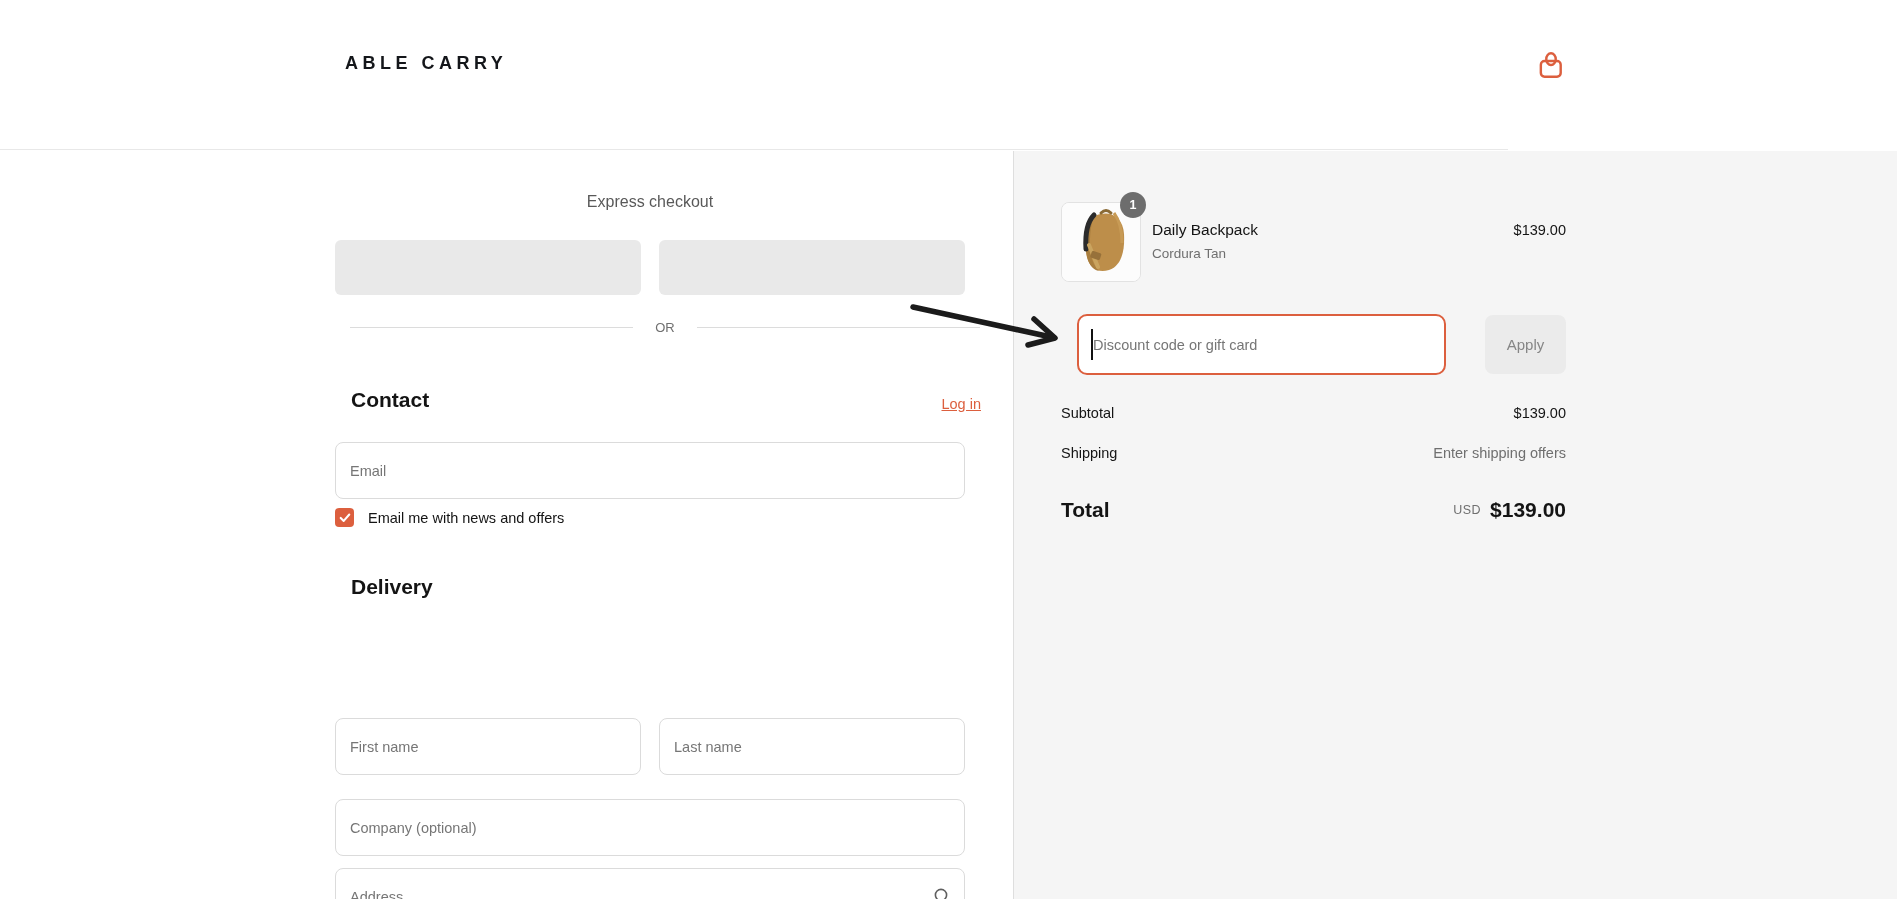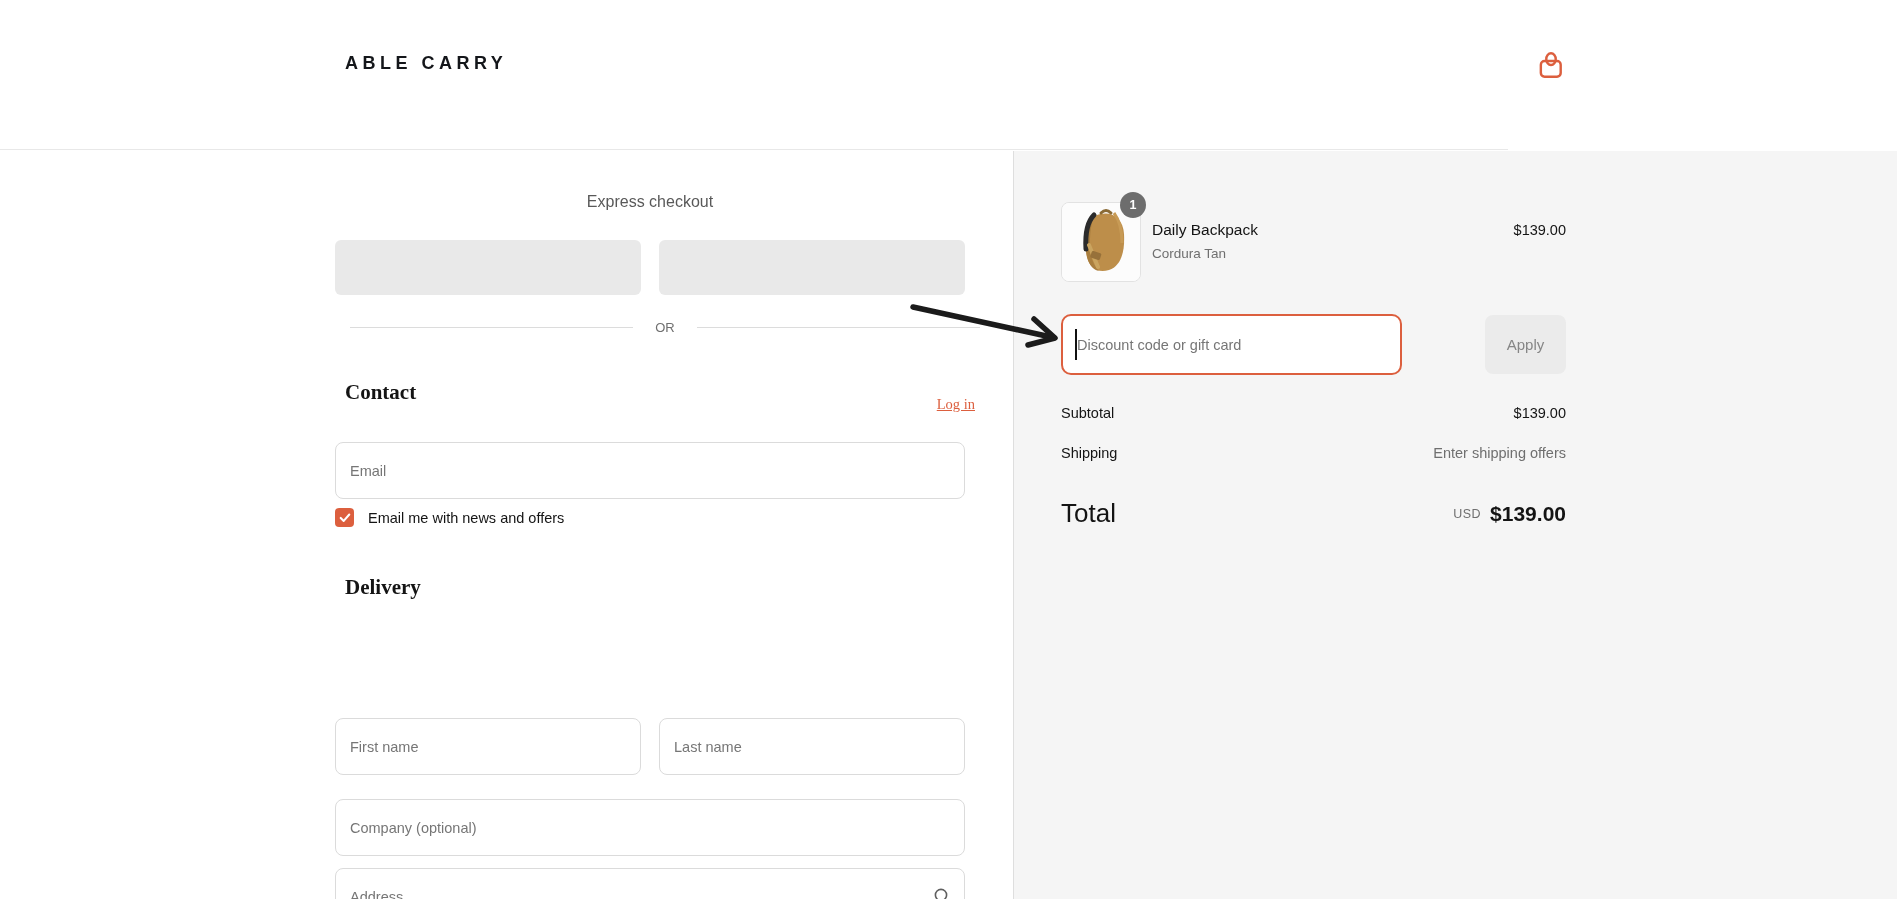--- a/index.html
+++ b/index.html
@@ -22,21 +22,21 @@
 
   
   .express-title { position:absolute; top:42px; left:0; width:630px; text-align:center; font-size:16px; color:#595959; }
   .skel-btn { position:absolute; top:89px; width:306px; height:55px; background:#e9e9e9; border-radius:6px; }
   .skel-btn.first { left:0; }
   .skel-btn.second { left:324px; }
   .or-row { position:absolute; top:169px; left:15px; width:630px; display:flex; align-items:center; }
   .or-row .line { flex:1; height:1px; background:#dcdcdc; }
   .or-row .or-text { margin:0 22px; font-size:13px; color:#6f6f6f; }
 
-  .section-head { position:absolute; left:10px; width:630px; display:flex; justify-content:space-between; align-items:flex-start;font-family:Liberation Serif, serif; }
+  .section-head { position:absolute; left:16px; width:630px; display:flex; justify-content:space-between; align-items:flex-end; }
   .section-head h2 { font-size:21px; font-weight:700; color:#141414; }
   .login-link { font-size:14.5px; color:#dc5f3e; text-decoration:underline; cursor:pointer;margin-top:16px; }
 
   .field { background:#fff; border:1px solid #dbdbdb; border-radius:8px; font-size:14.5px; color:#1a1a1a; padding:0 14px; outline:none; width:100%; height:57px; font-family:inherit; }
   .field::placeholder { color:#767676; opacity:1; }
   .pos { position:absolute;margin-top:12px; }
 
   .checkbox-row { position:absolute; top:357px; left:0; display:flex; align-items:center; cursor:pointer; }
   .checkbox { width:19px; height:19px; border-radius:4px; background:#dc5f3e; display:flex; align-items:center; justify-content:center; flex:none; }
   .checkbox-label { margin-left:14px; font-size:14.5px; color:#141414; }
@@ -51,34 +51,34 @@
 
   
   .product-row { position:absolute; top:51px; left:0; width:505px; }
   .product-thumb { position:absolute; left:0; top:0; width:80px; height:80px; background:#fcfcfc; border:1px solid #e2e2e2; border-radius:8px; overflow:hidden; }
   .qty-badge { position:absolute; left:59px; top:-10px; width:26px; height:26px; border-radius:50%; background:#6d6d6d; color:#fff; font-size:12.5px; font-weight:700; display:flex; align-items:center; justify-content:center; z-index:2; }
   .product-name { position:absolute; left:91px; top:19px; font-size:15.5px; color:#141414; }
   .product-variant { position:absolute; left:91px; top:44px; font-size:13.5px; color:#6f6f6f; }
   .product-price { position:absolute; right:0; top:20px; font-size:14.5px; color:#141414; }
 
   .discount-row { position:absolute; top:163px; left:0; width:505px; height:61px; }
-  .discount-wrap { position:absolute; left:0; top:0; width:341px; height:61px; }
+  .discount-wrap { position:absolute; left:16px; top:0; width:369px; height:61px; }
   .discount-input { width:100%; height:100%; background:#fff; border:2px solid #dc5f3e; border-radius:10px; padding:0 14px; font-size:14.5px; color:#1a1a1a; outline:none; font-family:inherit; }
   .discount-input::placeholder { color:#767676; opacity:1; }
   .caret { position:absolute; left:14px; top:15px; width:1.5px; height:31px; background:#111; }
   .apply-btn { position:absolute; left:424px; top:1px; width:81px; height:59px; background:#ebebeb; border:none; border-radius:8px; font-size:15px; color:#868686; cursor:pointer; font-family:inherit; }
 
   .total-line { position:absolute; left:0; width:505px; display:flex; justify-content:space-between; align-items:center; }
   .total-line .lbl { font-size:14.5px; color:#141414; }
   .total-line .val { font-size:14.5px; color:#141414; }
   .total-line .val.muted { color:#6f6f6f; }
   .total-line.sub { top:254px; }
   .total-line.ship { top:294px; }
   .total-line.grand { top:347px; }
-  .total-line.grand .lbl { font-size:26px; font-weight:400; }
+  .total-line.grand .lbl { font-size:21px; font-weight:700; }
   .grand-val { display:flex; align-items:center; gap:9px; }
   .currency { font-size:12.5px; color:#6f6f6f; letter-spacing:0.5px; }
   .grand-amount { font-size:21px; font-weight:700; color:#141414; }
 
   
   .annot-arrow { position:absolute; left:895px; top:293px; z-index:6; pointer-events:none; }
 </style>
 </head>
 <body>
 

